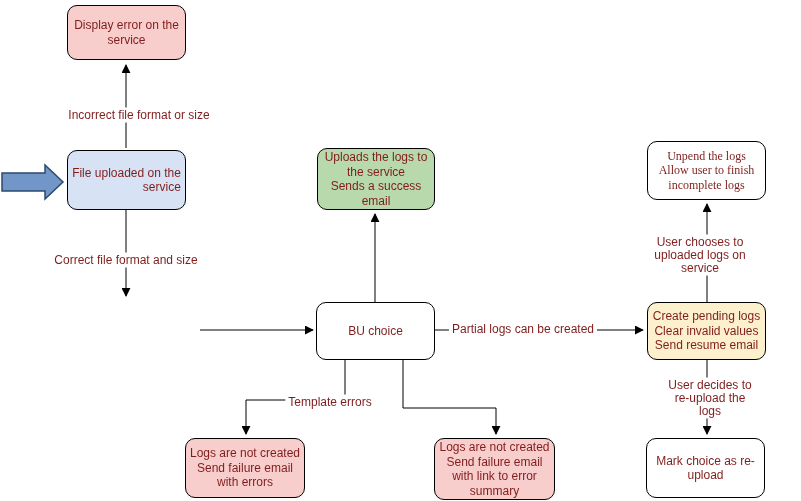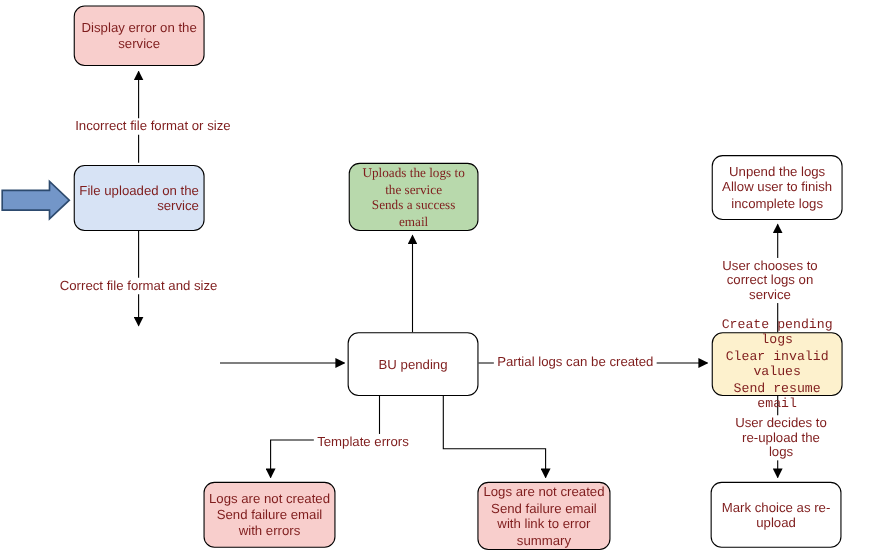--- a/index.html
+++ b/index.html
@@ -66,32 +66,32 @@
     <polygon class="entry-arrow" points="2,173 45,173 45,165 63,182 45,199 45,191 2,191" fill="#7396c8"></polygon>
   </svg>
 
   <div class="node" style="left: 67px; top: 5px; width: 119px; height: 55px; background: rgb(248, 206, 204);">Display error on the
 service</div>
 
   <div class="node" style="left: 67px; top: 150px; width: 119px; height: 60px; background: rgb(215, 227, 245); text-align: right;">File uploaded on the
 service</div>
 
 
-  <div class="node" style="left: 316px; top: 302px; width: 119px; height: 58px; background: rgb(255, 255, 255);">BU pending</div>
+  <div class="node" style="left: 316px; top: 302px; width: 119px; height: 58px; background: rgb(255, 255, 255);">BU choice</div>
 
-  <div class="node" style="left: 317px; top: 148px; width: 118px; height: 62px; background: rgb(184, 217, 172); font-family: Liberation Serif, serif;">Uploads the logs to
+  <div class="node" style="left: 317px; top: 148px; width: 118px; height: 62px; background: rgb(184, 217, 172);">Uploads the logs to
 the service
 Sends a success
 email</div>
 
-  <div class="node" style="left: 647px; top: 141px; width: 119px; height: 59px; background: rgb(255, 255, 255);">Unpend the logs
+  <div class="node" style="left: 647px; top: 141px; width: 119px; height: 59px; background: rgb(255, 255, 255); font-family: Liberation Serif, serif;">Unpend the logs
 Allow user to finish
 incomplete logs</div>
 
-  <div class="node" style="left: 647px; top: 302px; width: 119px; height: 58px; background: rgb(253, 241, 205); font-family: Liberation Mono, monospace;">Create pending logs
+  <div class="node" style="left: 647px; top: 302px; width: 119px; height: 58px; background: rgb(253, 241, 205);">Create pending logs
 Clear invalid values
 Send resume email</div>
 
   <div class="node" style="left: 646px; top: 438px; width: 119px; height: 60px; background: rgb(255, 255, 255);">Mark choice as re-
 upload</div>
 
   <div class="node" style="left: 185px; top: 438px; width: 120px; height: 60px; background: rgb(248, 206, 204);">Logs are not created
 Send failure email
 with errors</div>
 
@@ -100,20 +100,20 @@
 with link to error
 summary</div>
 
   <div class="elabel" style="left:126px; top:115px;margin-left:13px;">Incorrect file format or size</div>
 
   <div class="elabel" style="left:126px; top:260px;">Correct file format and size</div>
 
 
   <div class="elabel" style="left:523px; top:329px;text-align:right;">Partial logs can be created</div>
 
-  <div class="elabel" style="left:700px; top:255px;">User chooses to correct logs on service</div>
+  <div class="elabel" style="left:700px; top:255px;">User chooses to uploaded logs on service</div>
 
   <div class="elabel" style="left:710px; top:398px;">User decides to re-upload the logs</div>
 
   <div class="elabel" style="left:330px; top:402px;">Template errors</div>
 
 
 </div>
 
 </body></html>

